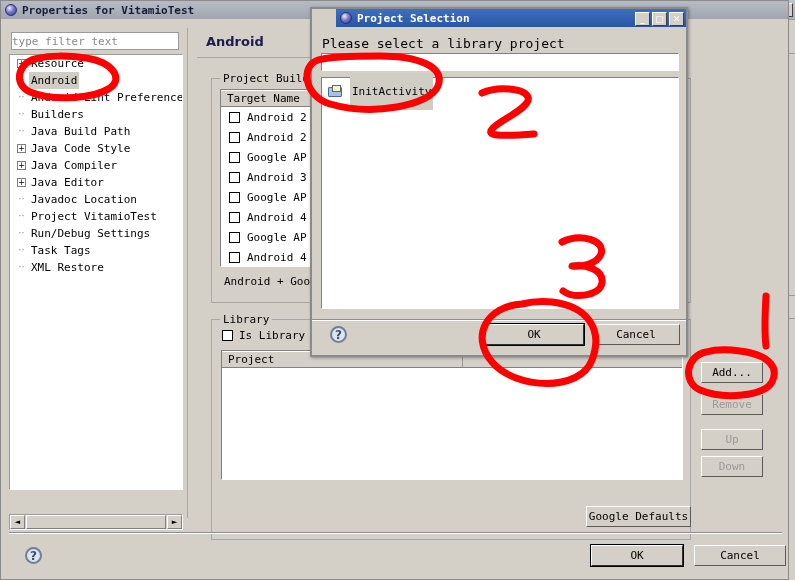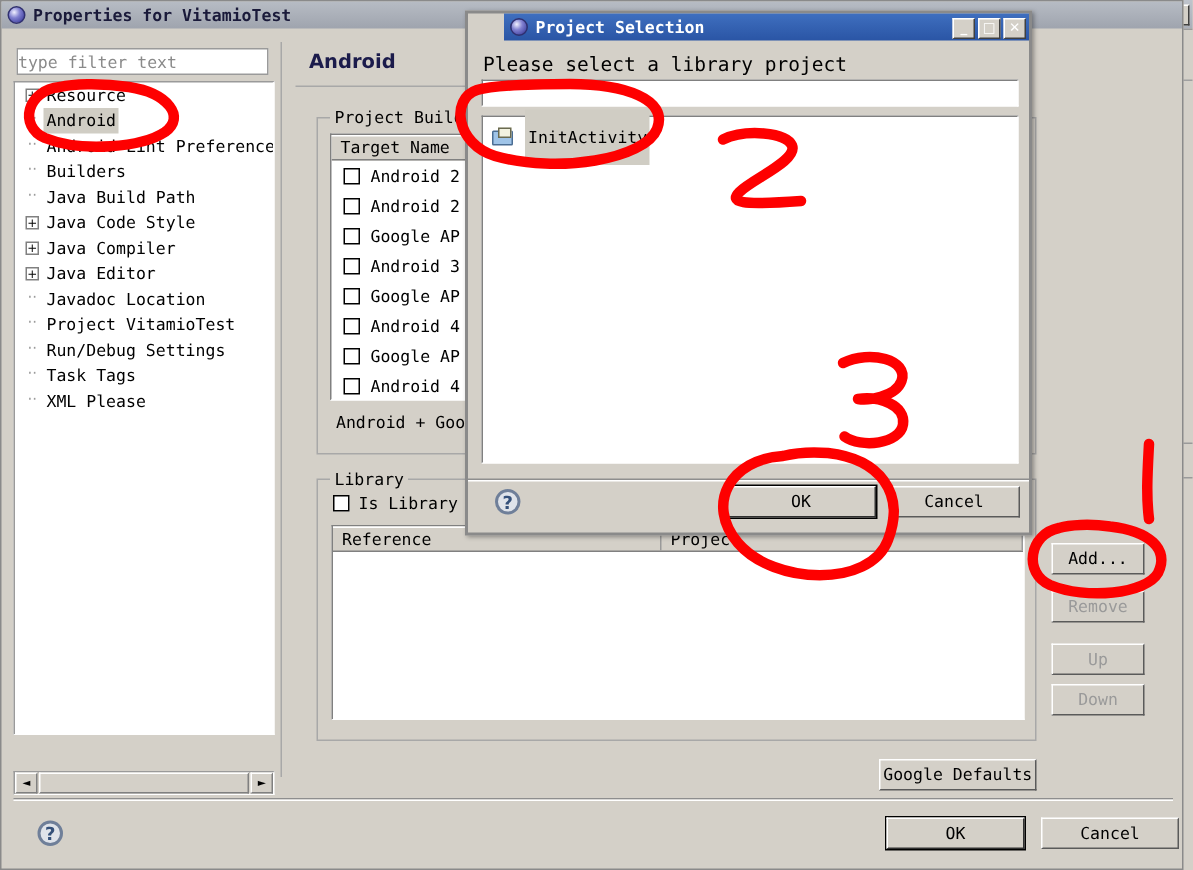--- a/index.html
+++ b/index.html
@@ -141,21 +141,21 @@
   .trow { height:20px; display:flex; align-items:center; font-size:11px; }
   .cbx {
     width:11px; height:11px; margin:0 7px 0 8px; flex:none;
     background:#fff; border:1px solid #000;
     font-size:9px; line-height:9px; text-align:center;
     font-family:"DejaVu Sans","Liberation Sans",sans-serif;
   }
   .tname { width:160px; overflow:hidden; white-space:nowrap; }
   #build-note { position:absolute; left:12px; top:196px; font-size:11px; white-space:nowrap; }
 
-  #grp-lib { left:210px; top:318px; width:480px; height:175px; }
+  #grp-lib { left:210px; top:318px; width:480px; height:221px; }
   #is-lib-row { position:absolute; left:10px; top:9px; display:flex; align-items:center; font-size:11px; }
   .cbx2 { width:11px; height:11px; background:#fff; border:1px solid #000; margin-right:6px; }
   #ref-table {
     position:absolute; left:9px; top:30px; width:462px; height:130px;
     background:#fff; border:1px solid; border-color:#808080 #fff #fff #808080;
   }
   #ref-head { height:17px; background:#d4d0c8; border-bottom:1px solid #808080; display:flex; font-size:11px; }
   .rh { line-height:16px; padding:0 6px; border-right:1px solid #9a9a9a; border-top:1px solid #fff; }
 
   
@@ -306,21 +306,21 @@
     <div class="tnode">
       <span class="twist none">··</span>
       <span class="tlabel">Run/Debug Settings</span>
     </div>
     <div class="tnode">
       <span class="twist none">··</span>
       <span class="tlabel">Task Tags</span>
     </div>
     <div class="tnode">
       <span class="twist none">··</span>
-      <span class="tlabel">XML Please</span>
+      <span class="tlabel">XML Restore</span>
     </div>
   </div>
 
   <div id="tree-hscroll">
     <div class="sbtn">◄</div>
     <div class="sthumb"></div>
     <div class="sbtn">►</div>
   </div>
 
   <div id="vsplit"></div>
@@ -377,21 +377,20 @@
   <div class="group" id="grp-lib">
     <span class="group-label">Library</span>
 
     <div id="is-lib-row">
       <span class="cbx2"></span>
       <span>Is Library</span>
     </div>
 
     <div id="ref-table">
       <div id="ref-head">
-        <div class="rh" style="width:219px;">Reference</div>
         <div class="rh" style="width:241px;">Project</div>
       </div>
     </div>
   </div>
 
   <div class="sidebtn" style="left:700px; top:361px;">Add...</div>
   <div class="sidebtn dis" style="left:700px; top:393px;">Remove</div>
   <div class="sidebtn dis" style="left:700px; top:428px;">Up</div>
   <div class="sidebtn dis" style="left:700px; top:455px;">Down</div>
 

